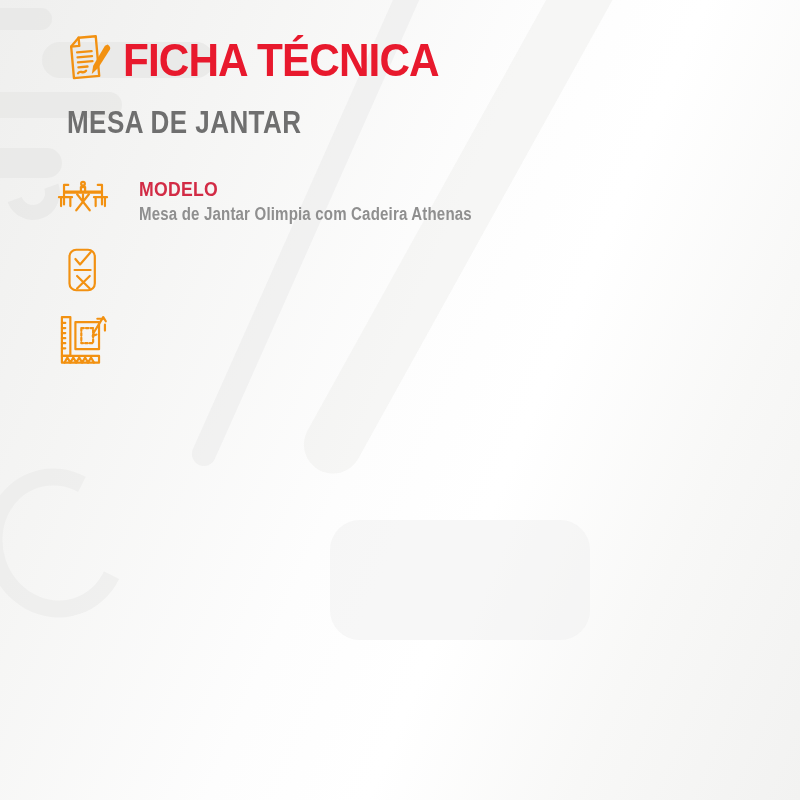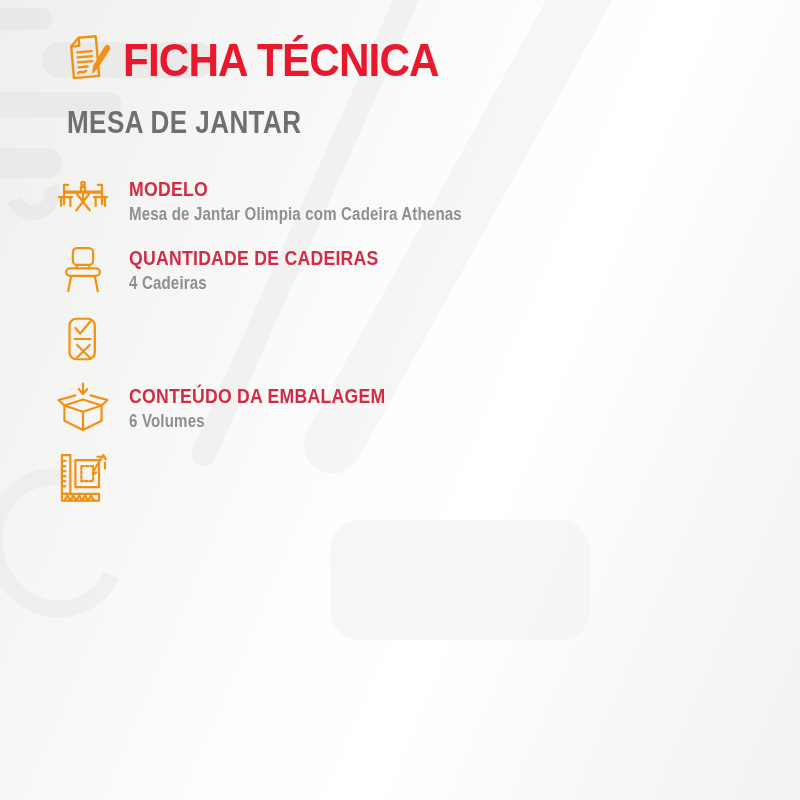--- a/index.html
+++ b/index.html
@@ -36,21 +36,21 @@
     color:var(--title_red); font-size:47px; font-weight:bold; letter-spacing:-1px;
     transform:scaleX(0.9); transform-origin:0 50%; white-space:nowrap;
   }
   .subtitle{
     margin:17px 0 0 11px; color:var(--subtitle_gray); font-size:31px; font-weight:bold;
     transform:scaleX(0.84); transform-origin:0 50%; white-space:nowrap; letter-spacing:0.5px;
   }
   .items{margin-top:33px;}
   .row{display:flex; align-items:flex-start; margin-bottom:15px;}
   .row .icon{width:54px; height:54px; color:var(--icon_orange); flex:none; margin-top:0px;}
-  .row .txt{margin-left:19px; padding-top:3px;}
+  .row .txt{margin-left:29px; padding-top:3px;}
   .label{
     color:var(--label_red); font-size:21px; font-weight:bold; line-height:23px;
     transform:scaleX(0.84); transform-origin:0 50%; white-space:nowrap; letter-spacing:0.3px;
   }
   .value{
     color:var(--value_gray); font-size:17.5px; font-weight:bold; line-height:24px; margin-top:2px;
     transform:scaleX(0.86); transform-origin:0 50%; white-space:nowrap; letter-spacing:0.2px;
   }
   .value + .value{margin-top:1px;}
   svg{display:block; width:100%; height:100%;}
@@ -104,69 +104,37 @@
           <path d="M54.5 13 V36 M54.5 13 h-5 M45 27.5 H60.5 M47 27.5 V38 M58 27.5 V38"></path>
         </g>
           </svg>
       </span>
       <div class="txt">
         <div class="label">MODELO</div>
         <div class="value">Mesa de Jantar Olimpia com Cadeira Athenas</div>
       </div>
     </div>
 
-    <div class="row">
-      <span class="icon">
-        <svg viewBox="0 0 64 64">
-            <g class="s">
-          <rect x="20" y="6" width="24" height="20" rx="5"></rect>
-          <path d="M24.5 26 v4 M39.5 26 v4"></path>
-          <rect x="12" y="30" width="40" height="9" rx="4.5"></rect>
-          <path d="M18 39 L14.5 57 M46 39 L49.5 57"></path>
-        </g>
-          </svg>
-      </span>
-      <div class="txt">
-        <div class="label">QUANTIDADE DE CADEIRAS</div>
-        <div class="value">4 Cadeiras</div>
-      </div>
-    </div>
 
 
     <div class="row">
       <span class="icon">
         <svg viewBox="0 0 64 64">
             <g class="s">
           <rect x="16" y="8" width="30" height="48" rx="8"></rect>
           <path d="M22 32 H41"></path>
           <path d="M23 19 L28.5 25.5 L41 11"></path>
           <path d="M25 39 L40 54 M40 39 L25 54"></path>
         </g>
           </svg>
       </span>
     </div>
 
 
 
-    <div class="row">
-      <span class="icon">
-        <svg viewBox="0 0 64 64">
-            <g class="s">
-          <path d="M32 3 V14 M27 9.5 L32 15.5 L37 9.5"></path>
-          <path d="M10 29 L32 22 L54 29 L32 36.5 Z"></path>
-          <path d="M10 29 V47 L32 58 V36.5 M54 29 V47 L32 58"></path>
-          <path d="M10 29 L3 22.5 L23 17 M54 29 L61 22.5 L41 17"></path>
-        </g>
-          </svg>
-      </span>
-      <div class="txt">
-        <div class="label">CONTEÚDO DA EMBALAGEM</div>
-        <div class="value">6 Volumes</div>
-      </div>
-    </div>
 
     <div class="row">
       <span class="icon">
         <svg viewBox="0 0 64 64">
             <g class="s" stroke-width="2.2">
           <rect x="7" y="6" width="10" height="46"></rect>
           <path d="M7 13 h4 M7 19 h4 M7 25 h4 M7 31 h4 M7 37 h4 M7 43 h4"></path>
           <rect x="7" y="52" width="44" height="8"></rect>
           <path d="M10 60 l3.5-6 3.5 6 3.5-6 3.5 6 3.5-6 3.5 6 3.5-6 3.5 6 3.5-6 3.5 6"></path>
           <rect x="23" y="12" width="28" height="32"></rect>

